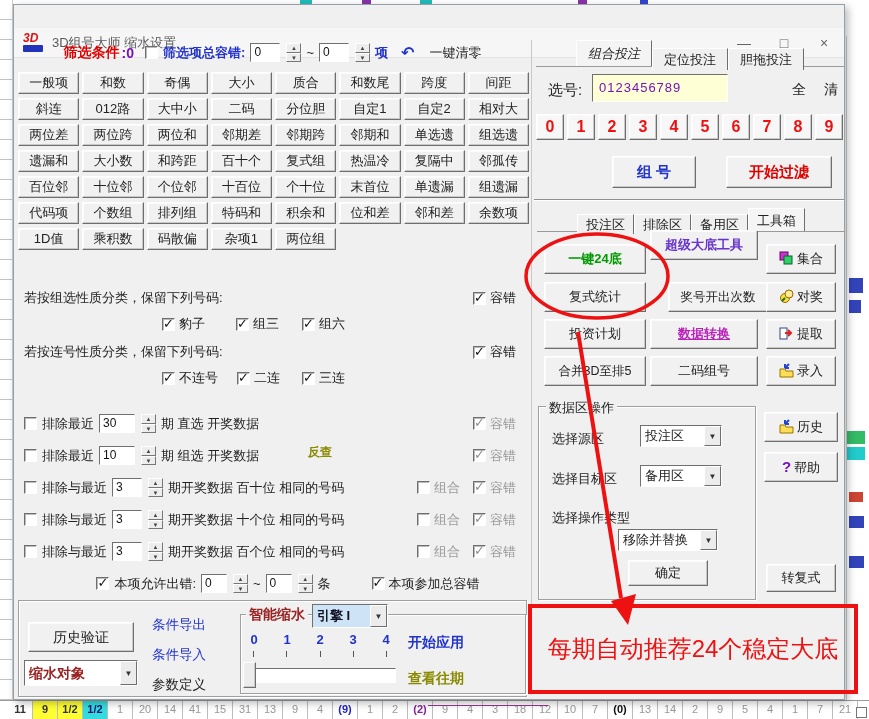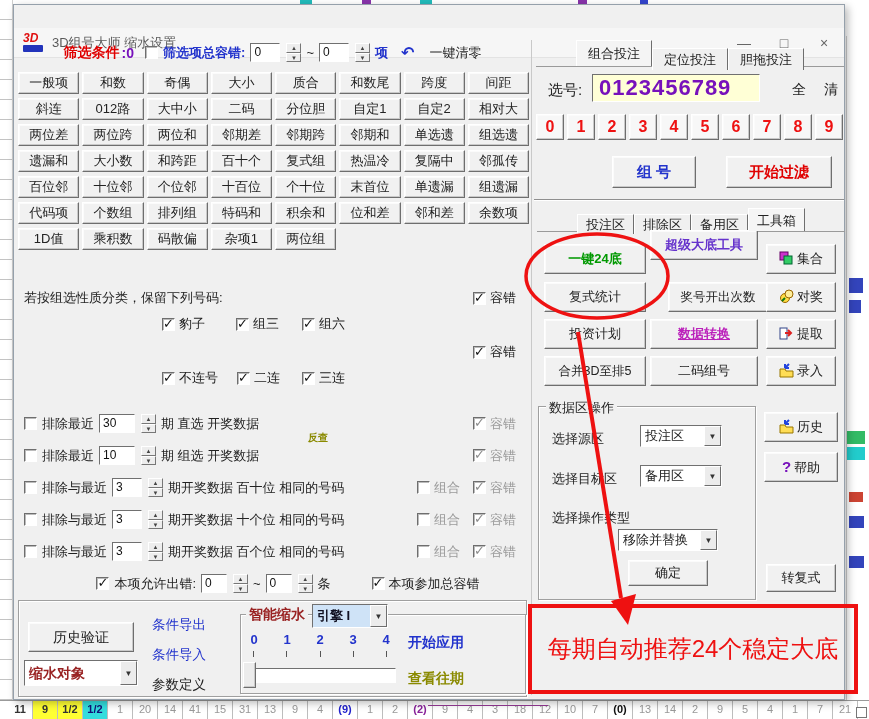--- a/index.html
+++ b/index.html
@@ -54,21 +54,21 @@
   .legend{position:absolute;background:#f0f0f0;padding:0 3px;font-size:13px;}
 
   
   .gridwrap{position:absolute;left:18px;top:72px;width:511px;}
   .grow{display:grid;grid-template-columns:repeat(8,1fr);gap:3px;margin-bottom:4px;}
   .gbtn{height:22px;line-height:20px;font-size:13px;overflow:hidden;white-space:nowrap;}
 
   
   .tab{border:1px solid;border-color:#ffffff #6e6e6e #6e6e6e #ffffff;background:#f0f0f0;border-bottom:none;
        padding:0 11px;height:22px;line-height:22px;position:relative;top:4px;font-size:13px;}
-  .tab.active{top:0;height:26px;line-height:26px;background:#f4f4f4;z-index:2;}
+  .tab.active{top:0;height:26px;line-height:26px;background:#f4f4f4;z-index:2;font-style:italic;}
   .atab{border:1px solid;border-color:#ffffff #6e6e6e #6e6e6e #ffffff;background:#f0f0f0;border-bottom:none;
        padding:0 8px;height:20px;line-height:20px;position:relative;top:3px;font-size:13px;}
   .atab.active{top:0;height:23px;line-height:23px;background:#f5f5f5;z-index:2;}
   .digitrow{position:absolute;left:536px;top:114px;display:flex;gap:3px;}
   .digit{width:28px;height:26px;line-height:24px;font-size:16px;font-weight:bold;color:#ee1111;background:#f7f7f7;}
   .tlb{position:absolute;height:30px;line-height:28px;font-size:13px;}
   .ic{display:inline-block;vertical-align:-3px;margin-right:3px;}
 
   
   .red{color:#e00000;}.blue{color:#2233cc;}.purple{color:#7711bb;}.olive{color:#8a8a00;}
@@ -269,20 +269,21 @@
     <span class="grp" style="margin-left:26px">
         <span class="cb on"></span>
         <span class="t">组三</span>
       </span>
     <span class="grp" style="margin-left:18px">
         <span class="cb on"></span>
         <span class="t">组六</span>
       </span>
   </div>
   <div class="row" style="left:24px;top:343px;width:492px">
+    <span class="t">若按连号性质分类，保留下列号码:</span>
     <span class="grp" style="margin-left:auto">
         <span class="cb on"></span>
         <span class="t">容错</span>
       </span>
   </div>
   <div class="row" style="left:162px;top:369px">
     <span class="grp">
         <span class="cb on"></span>
         <span class="t">不连号</span>
       </span>
@@ -303,21 +304,21 @@
     <span class="spin">
         <span class="sa">▲</span>
         <span class="sa">▼</span>
       </span>
     <span class="t">期 直选 开奖数据</span>
     <span class="grp" style="margin-left:auto">
         <span class="cb on dis"></span>
         <span class="t gray">容错</span>
       </span>
   </div>
-  <span class="abs t b olive" style="left:308px;top:431px;font-size:10px">反查</span>
+  <span class="abs t b olive" style="left:308px;top:444px;font-size:12px">反查</span>
   <div class="row" style="left:24px;top:446px;width:492px">
     <span class="cb"></span>
     <span class="t">排除最近</span>
     <span class="nf" style="width:36px">10</span>
     <span class="spin">
         <span class="sa">▲</span>
         <span class="sa">▼</span>
       </span>
     <span class="t">期 组选 开奖数据</span>
     <span class="grp" style="margin-left:auto">
@@ -438,21 +439,21 @@
 
   <div class="frag" style="left:531px;top:40px;width:1px;height:655px;background:#c9c9c9"></div>
 
   <div class="row" style="left:536px;top:40px;width:308px;gap:0;align-items:flex-end;border-bottom:1px solid #9a9a9a">
     <span class="tab active">组合投注</span>
     <span class="tab">定位投注</span>
     <span class="tab">胆拖投注</span>
   </div>
 
   <span class="abs t" style="left:548px;top:81px;font-size:15px">选号:</span>
-  <span class="abs nf" style="left:592px;top:74px;width:168px;height:28px;line-height:26px;background:#ffffd6;color:#7711bb;font-weight:bold;font-size:22px;letter-spacing:1px;padding-left:6px">0123456789</span>
+  <span class="abs nf" style="left:592px;top:74px;width:136px;height:28px;line-height:26px;background:#ffffd6;color:#7711bb;font-weight:normal;font-size:13px;letter-spacing:1px;padding-left:6px">0123456789</span>
   <span class="abs t" style="left:792px;top:81px;font-size:14px">全</span>
   <span class="abs t" style="left:824px;top:81px;font-size:14px">清</span>
 
   <div class="digitrow">
       <div class="btn digit">0</div>
       <div class="btn digit">1</div>
       <div class="btn digit">2</div>
       <div class="btn digit">3</div>
       <div class="btn digit">4</div>
       <div class="btn digit">5</div>

